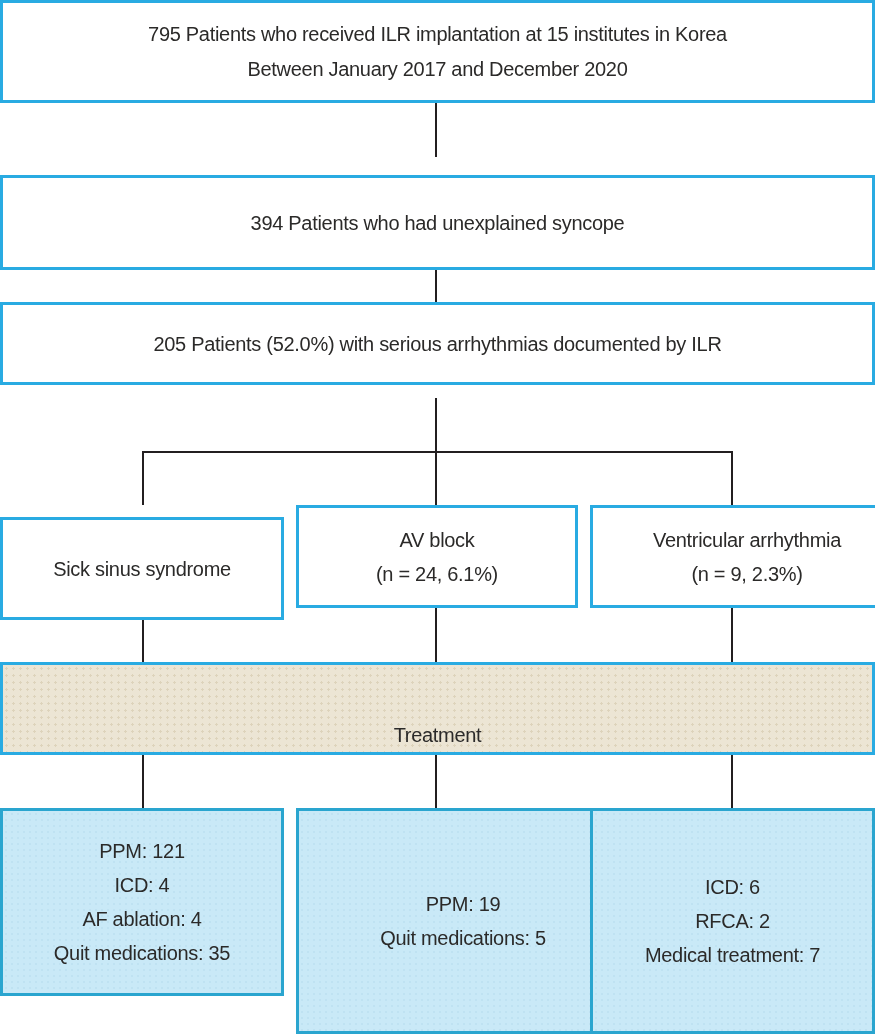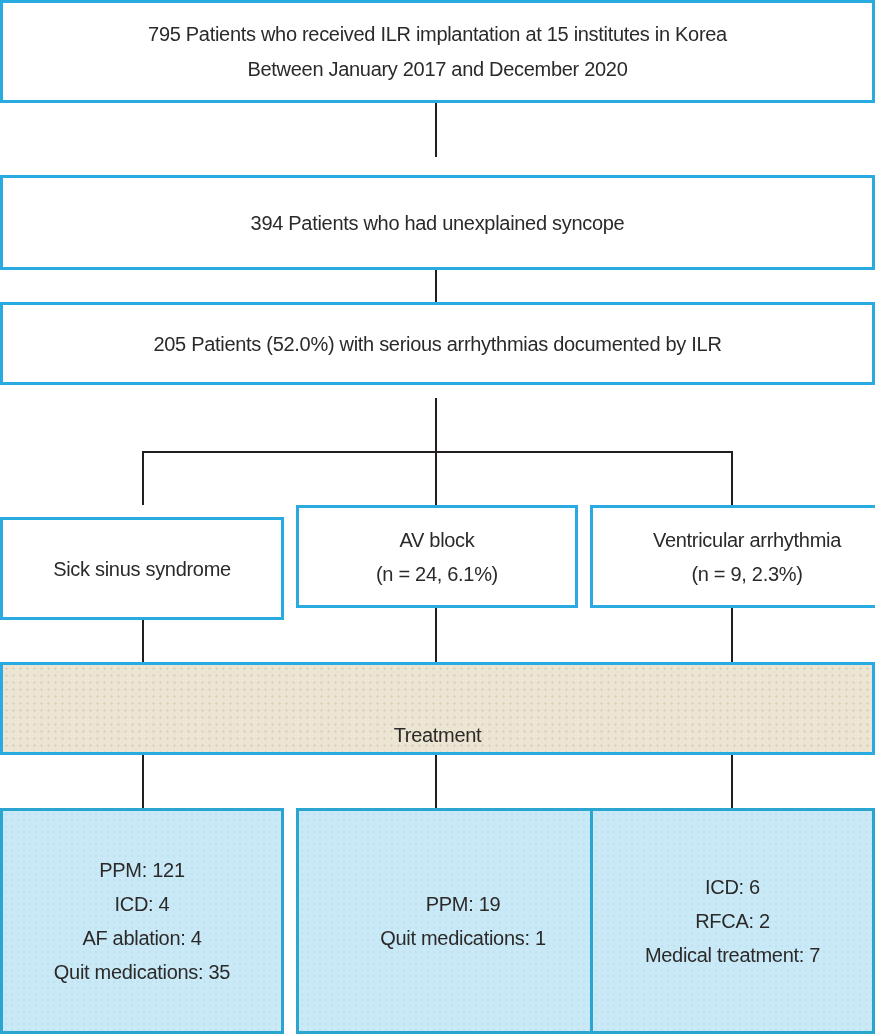--- a/index.html
+++ b/index.html
@@ -48,21 +48,21 @@
     background-size: 7px 7px;
     justify-content: flex-end;
   }
 
   .box-outcome {
     border-color: var(--cyan-dark, #2aa5cf);
     background-color: var(--lightblue, #c9e9f7);
     background-image: radial-gradient(var(--lightblue-dot, #bfe2f2) 1px, transparent 1.2px);
     background-size: 6px 6px;
   }
-  .box-out-sss  { left: 0;    top: 808px; width: 284px; height: 226px; }
+  .box-out-sss  { left: 0;    top: 808px; width: 284px; height: 188px; }
   .box-out-avb  { left: 296px; top: 808px; width: 334px; height: 226px; }
   .box-out-va   { left: 590px; top: 808px; width: 285px; height: 226px; justify-content: center; }
 
   .conn {
     position: absolute;
     background: var(--line, #231f20);
     z-index: 1;
   }
   .conn.v { width: 2px; }
   .conn.h { height: 2px; }
@@ -128,21 +128,21 @@
   </div>
 
   <div class="box box-outcome box-out-sss">
     <span class="ln">PPM: 121</span>
     <span class="ln">ICD: 4</span>
     <span class="ln">AF ablation: 4</span>
     <span class="ln">Quit medications: 35</span>
   </div>
   <div class="box box-outcome box-out-avb">
     <span class="ln">PPM: 19</span>
-    <span class="ln">Quit medications: 1</span>
+    <span class="ln">Quit medications: 5</span>
   </div>
   <div class="box box-outcome box-out-va">
     <span class="ln">ICD: 6</span>
     <span class="ln">RFCA: 2</span>
     <span class="ln">Medical treatment: 7</span>
   </div>
 
 </div>
 
 </body></html>

